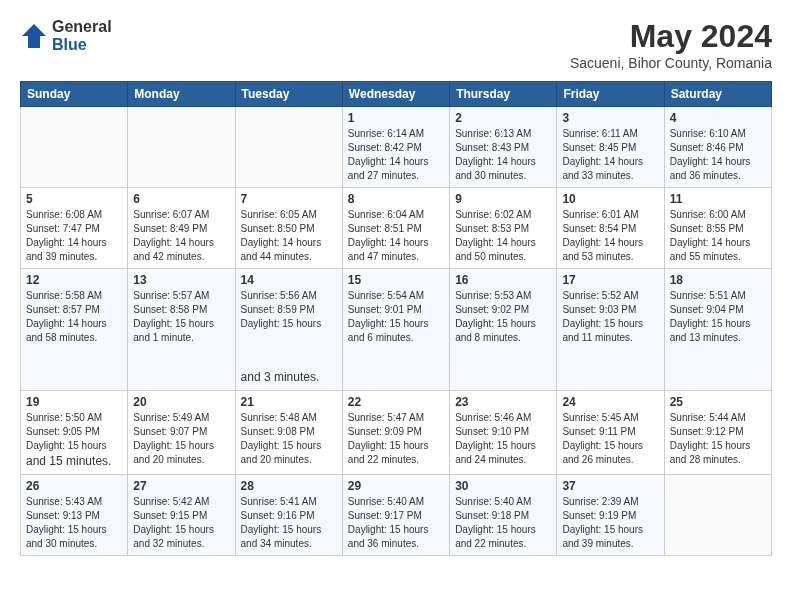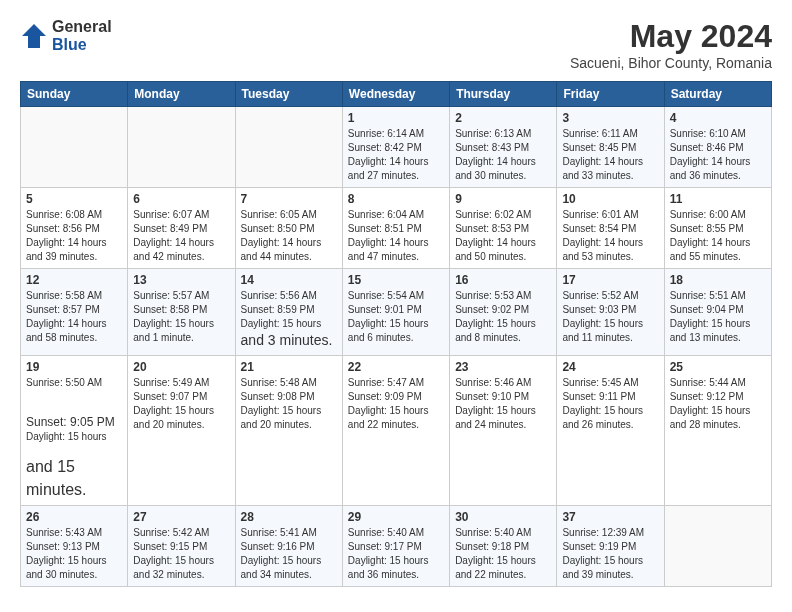--- a/index.html
+++ b/index.html
@@ -174,21 +174,21 @@
               <span style="display: block; font-size: 10px;">Daylight: 14 hours</span>
               <span style="display: block; font-size: 10px;">and 36 minutes.</span>
             </div>
           </td>
         </tr>
         <tr>
           <td>
             <span class="day-num">5</span>
             <div class="sun-info">
               <span style="display: block; font-size: 10px;">Sunrise: 6:08 AM</span>
-              <span style="display: block; font-size: 10px;">Sunset: 8:56 PM</span>
+              <span style="display: block; font-size: 10px;">Sunset: 7:47 PM</span>
               <span style="display: block; font-size: 10px;">Daylight: 14 hours</span>
               <span style="display: block; font-size: 10px;">and 39 minutes.</span>
             </div>
           </td>
           <td>
             <span class="day-num">6</span>
             <div class="sun-info">
               <span style="display: block; font-size: 10px;">Sunrise: 6:07 AM</span>
               <span style="display: block; font-size: 10px;">Sunset: 8:49 PM</span>
               <span style="display: block; font-size: 10px;">Daylight: 14 hours</span>
@@ -259,21 +259,21 @@
               <span style="display: block; font-size: 10px;">Daylight: 15 hours</span>
               <span style="display: block; font-size: 10px;">and 1 minute.</span>
             </div>
           </td>
           <td>
             <span class="day-num">14</span>
             <div class="sun-info">
               <span style="display: block; font-size: 10px;">Sunrise: 5:56 AM</span>
               <span style="display: block; font-size: 10px;">Sunset: 8:59 PM</span>
               <span style="display: block; font-size: 10px;">Daylight: 15 hours</span>
-              <span style="display: block; font-size: 14px;">and 3 minutes.</span>
+              <span style="display: block; font-size: 12px; margin-top: 38px;">and 3 minutes.</span>
             </div>
           </td>
           <td>
             <span class="day-num">15</span>
             <div class="sun-info">
               <span style="display: block; font-size: 10px;">Sunrise: 5:54 AM</span>
               <span style="display: block; font-size: 10px;">Sunset: 9:01 PM</span>
               <span style="display: block; font-size: 10px;">Daylight: 15 hours</span>
               <span style="display: block; font-size: 10px;">and 6 minutes.</span>
             </div>
@@ -304,23 +304,23 @@
               <span style="display: block; font-size: 10px;">Daylight: 15 hours</span>
               <span style="display: block; font-size: 10px;">and 13 minutes.</span>
             </div>
           </td>
         </tr>
         <tr>
           <td>
             <span class="day-num">19</span>
             <div class="sun-info">
               <span style="display: block; font-size: 10px;">Sunrise: 5:50 AM</span>
-              <span style="display: block; font-size: 12px; margin-top: 24px;">Sunset: 9:05 PM</span>
-              <span style="display: block; font-size: 10px;">Daylight: 15 hours</span>
-              <span style="display: block; font-size: 16px; margin-top: 12px;">and 15 minutes.</span>
+              <span style="display: block; font-size: 10px;">Sunset: 9:05 PM</span>
+              <span style="display: block; font-size: 10px;">Daylight: 15 hours</span>
+              <span style="display: block; font-size: 12px;">and 15 minutes.</span>
             </div>
           </td>
           <td>
             <span class="day-num">20</span>
             <div class="sun-info">
               <span style="display: block; font-size: 10px;">Sunrise: 5:49 AM</span>
               <span style="display: block; font-size: 10px;">Sunset: 9:07 PM</span>
               <span style="display: block; font-size: 10px;">Daylight: 15 hours</span>
               <span style="display: block; font-size: 10px;">and 20 minutes.</span>
             </div>
@@ -413,21 +413,21 @@
             <div class="sun-info">
               <span style="display: block; font-size: 10px;">Sunrise: 5:40 AM</span>
               <span style="display: block; font-size: 10px;">Sunset: 9:18 PM</span>
               <span style="display: block; font-size: 10px;">Daylight: 15 hours</span>
               <span style="display: block; font-size: 10px;">and 22 minutes.</span>
             </div>
           </td>
           <td>
             <span class="day-num">37</span>
             <div class="sun-info">
-              <span style="display: block; font-size: 10px;">Sunrise: 12:39 AM</span>
+              <span style="display: block; font-size: 10px;">Sunrise: 2:39 AM</span>
               <span style="display: block; font-size: 10px;">Sunset: 9:19 PM</span>
               <span style="display: block; font-size: 10px;">Daylight: 15 hours</span>
               <span style="display: block; font-size: 10px;">and 39 minutes.</span>
             </div>
           </td>
           <td class="empty"></td>
         </tr>
       </tbody>
   </table>
 </div>

